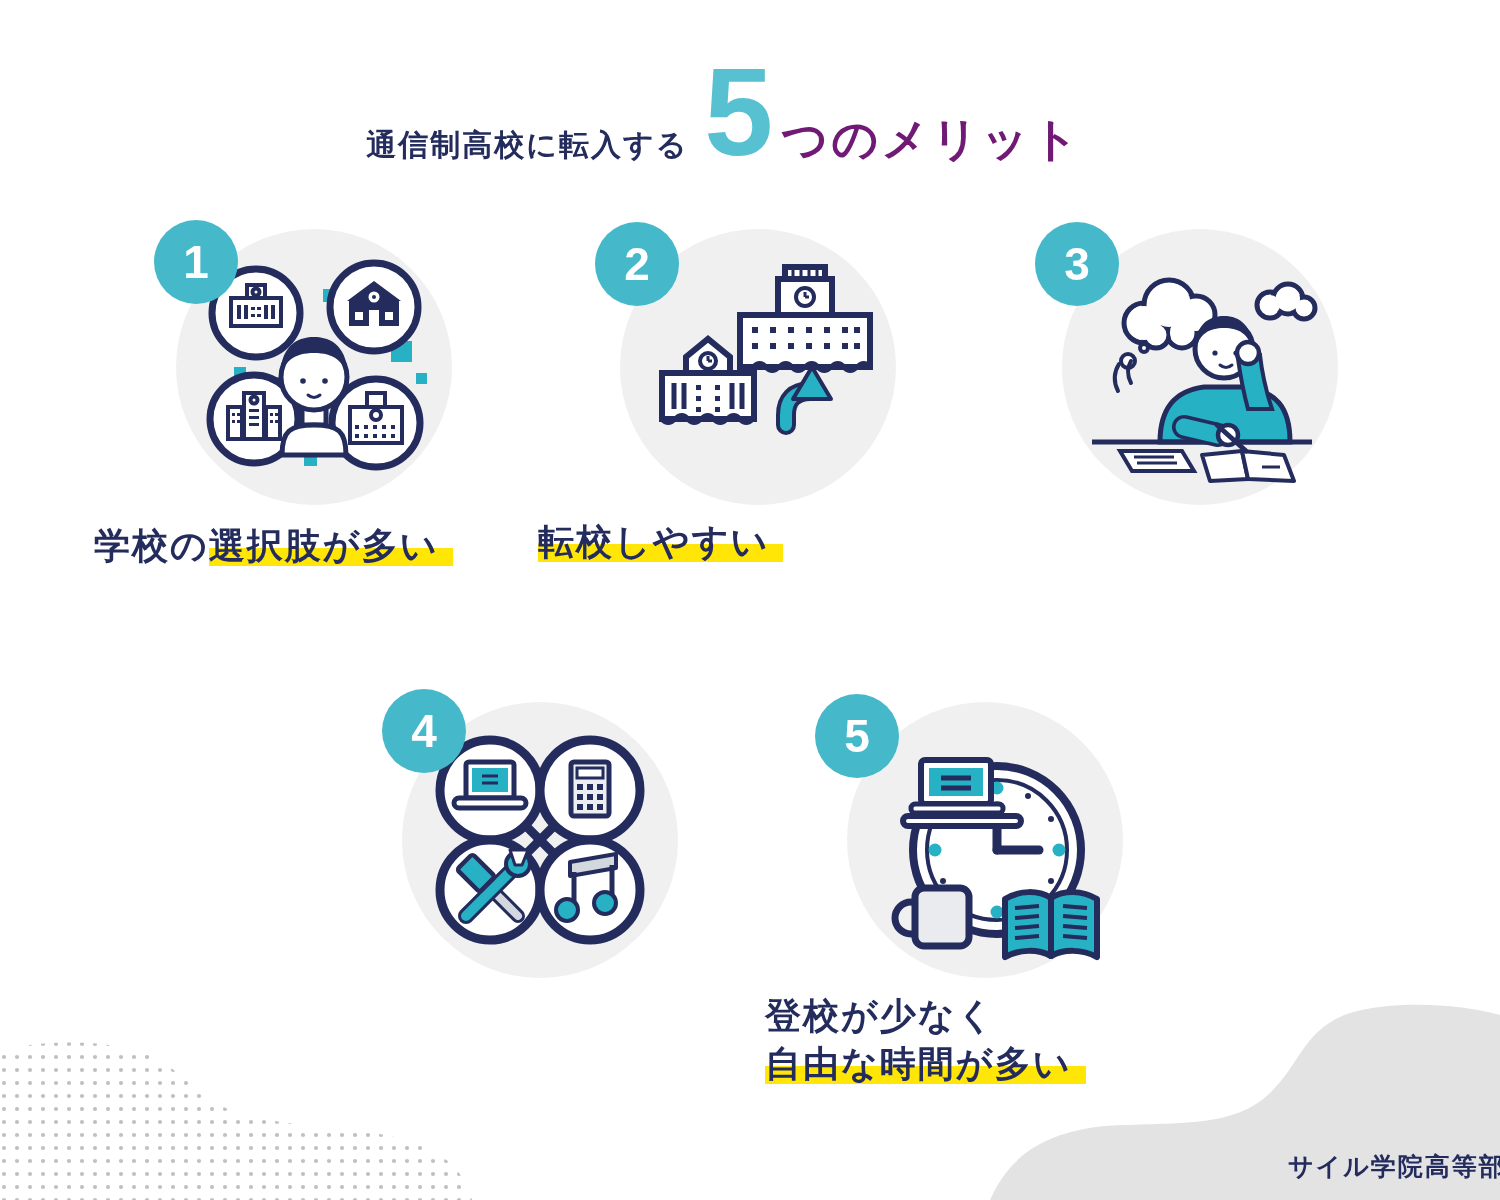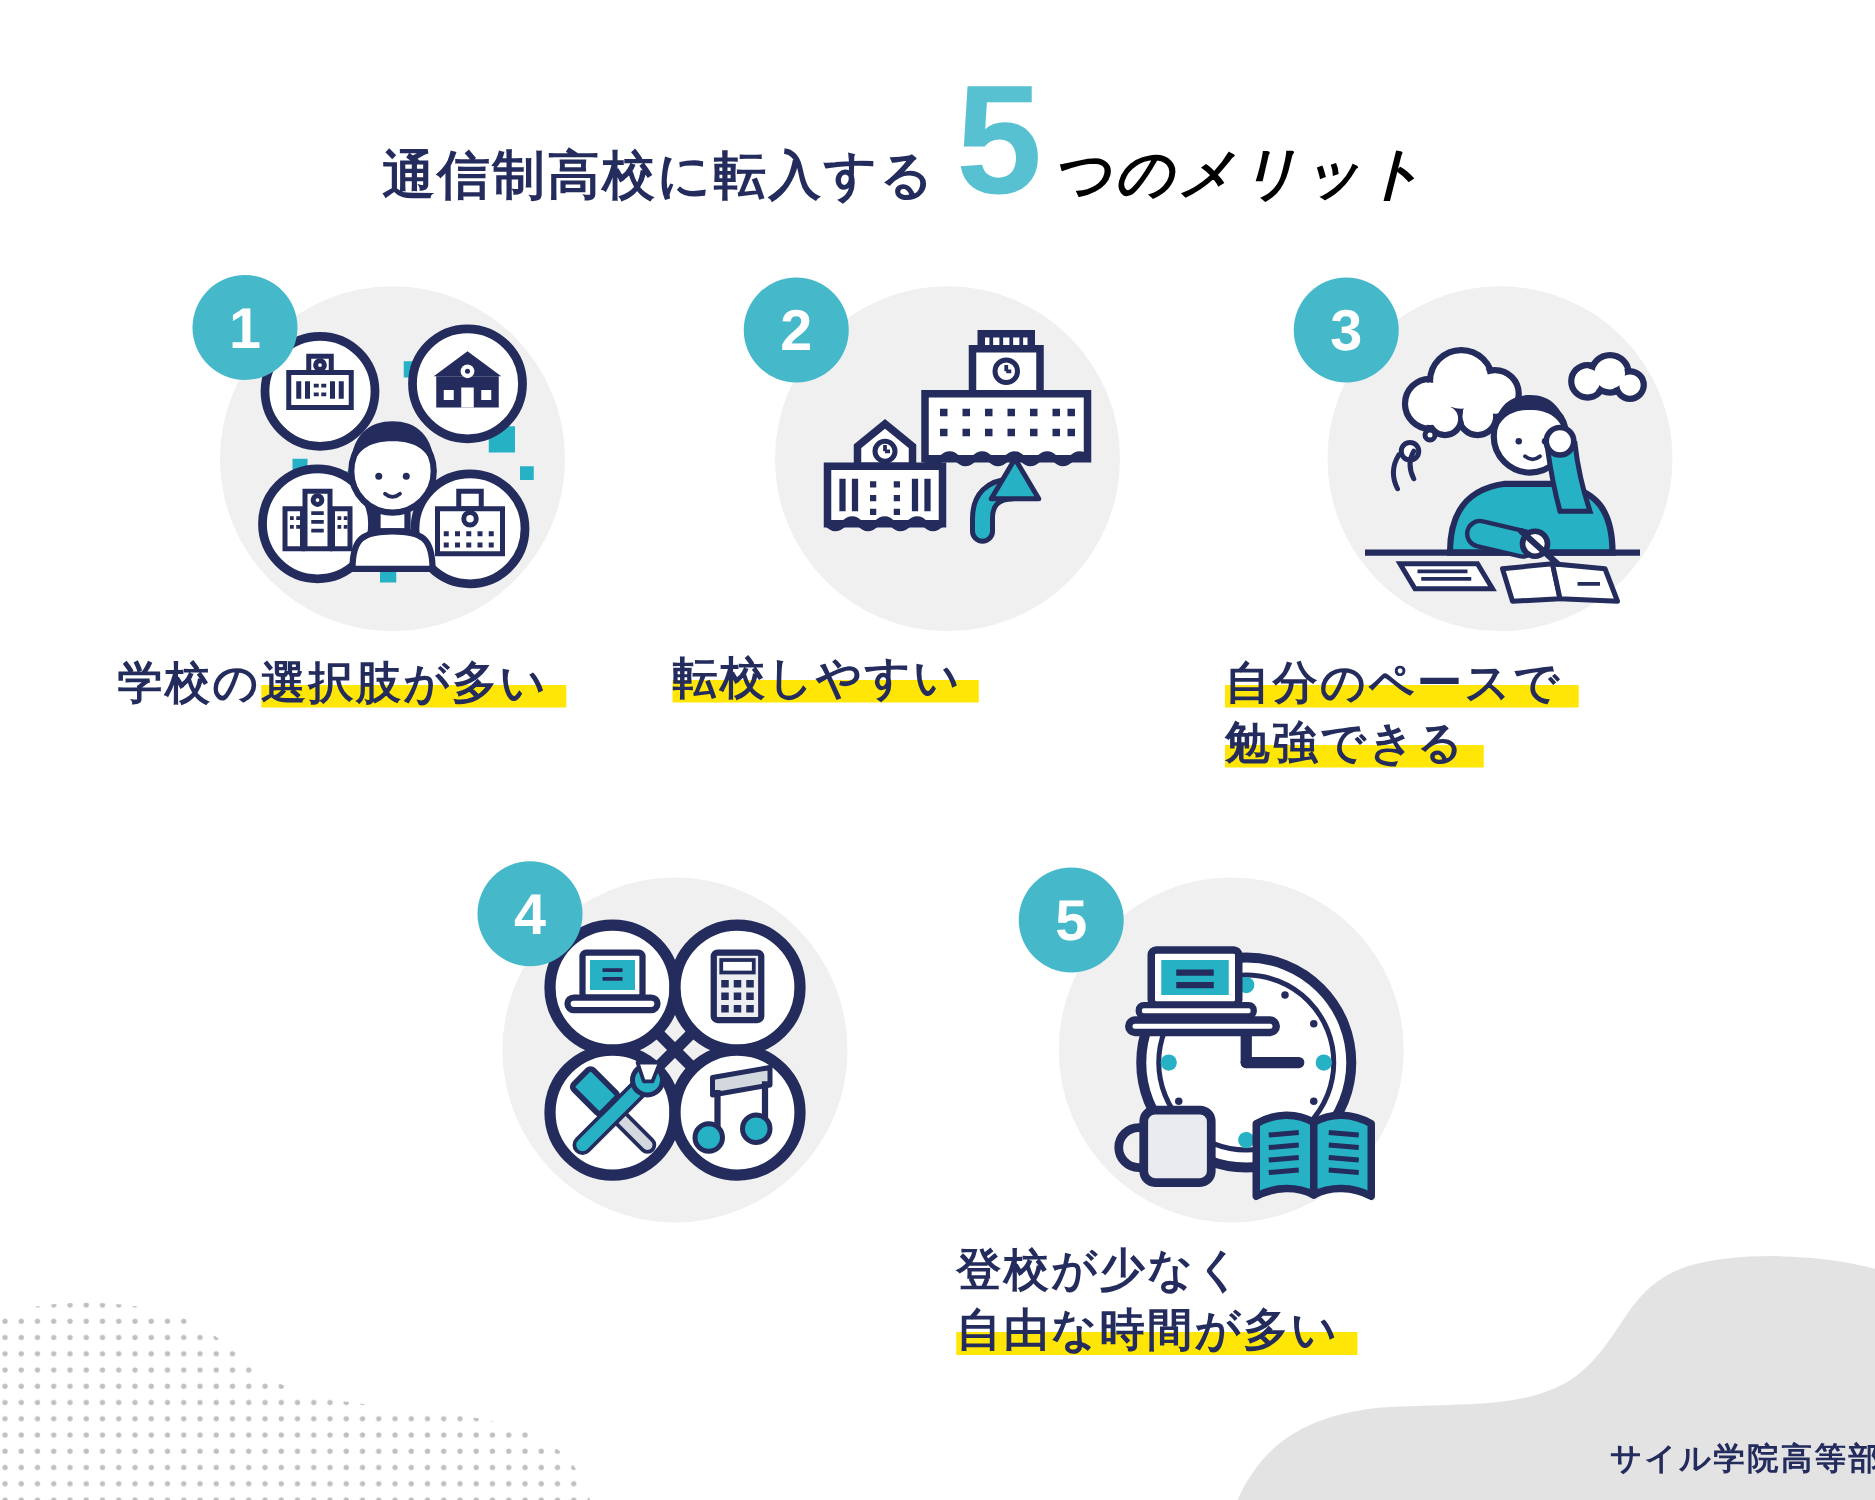--- a/index.html
+++ b/index.html
@@ -3,23 +3,23 @@
 <meta charset="utf-8">
 <style>
   html,body{margin:0;padding:0;background:#ffffff;}
   .canvas{
     position:relative;width:1500px;height:1200px;background:#ffffff;overflow:hidden;
     font-family:"Liberation Sans","DejaVu Sans",sans-serif;
   }
   
   .title{position:absolute;top:58px;left:724px;transform:translateX(-50%);
          display:flex;align-items:baseline;white-space:nowrap;}
-  .title .pre{font-size:42px;font-weight:800;color:#232c5c;letter-spacing:2px;}
+  .title .pre{font-size:30px;font-weight:800;color:#232c5c;letter-spacing:2px;}
   .title .num{font-size:124px;font-weight:800;color:#57c1d1;line-height:.88;margin:0 8px 0 16px;}
-  .title .suf{font-size:46px;font-weight:800;color:#000000;letter-spacing:3px;font-style:italic;}
+  .title .suf{font-size:46px;font-weight:800;color:#701a75;letter-spacing:3px;}
   
   .circle{position:absolute;width:276px;height:276px;border-radius:50%;background:#f0f0f1;}
   .circle svg{position:absolute;left:0;top:0;}
   .badge{position:absolute;width:84px;height:84px;border-radius:50%;background:#45b8ca;
          color:#ffffff;display:flex;align-items:center;justify-content:center;
          font-size:46px;font-weight:800;}
   .label{position:absolute;width:440px;text-align:left;font-size:36px;font-weight:800;
          color:#232c5c;line-height:48px;letter-spacing:2px;white-space:nowrap;}
   .hl{background:linear-gradient(to bottom, rgba(0,0,0,0) 56%, #ffe606 56%);
       padding-right:14px;margin-right:-14px;}
@@ -269,24 +269,20 @@
 
       <path d="M122,198 L156,206" stroke="#232c5c" stroke-width="24" stroke-linecap="round"></path>
       <path d="M122,198 L156,206" stroke="#26b1c5" stroke-width="17" stroke-linecap="round"></path>
       <circle cx="166" cy="206" r="10" fill="#fff" stroke="#232c5c" stroke-width="4.5"></circle>
       <line x1="155" y1="196" x2="184" y2="222" stroke="#232c5c" stroke-width="5" stroke-linecap="round"></line>
     </svg>
   </div>
   <div class="badge b3">
     <span>3</span>
   </div>
-  <div class="label l3">
-    <div><span class="hl">自分のペースで</span></div>
-    <div><span class="hl">勉強できる</span></div>
-  </div>
 
   <div class="circle c4">
     <svg width="276" height="276" viewBox="0 0 276 276">
       <line x1="102" y1="102" x2="174" y2="174" stroke="#232c5c" stroke-width="9"></line>
       <line x1="174" y1="102" x2="102" y2="174" stroke="#232c5c" stroke-width="9"></line>
       <circle cx="88" cy="88" r="50" fill="#fff" stroke="#232c5c" stroke-width="9"></circle>
       <circle cx="188" cy="88" r="50" fill="#fff" stroke="#232c5c" stroke-width="9"></circle>
       <circle cx="88" cy="188" r="50" fill="#fff" stroke="#232c5c" stroke-width="9"></circle>
       <circle cx="188" cy="188" r="50" fill="#fff" stroke="#232c5c" stroke-width="9"></circle>
 

